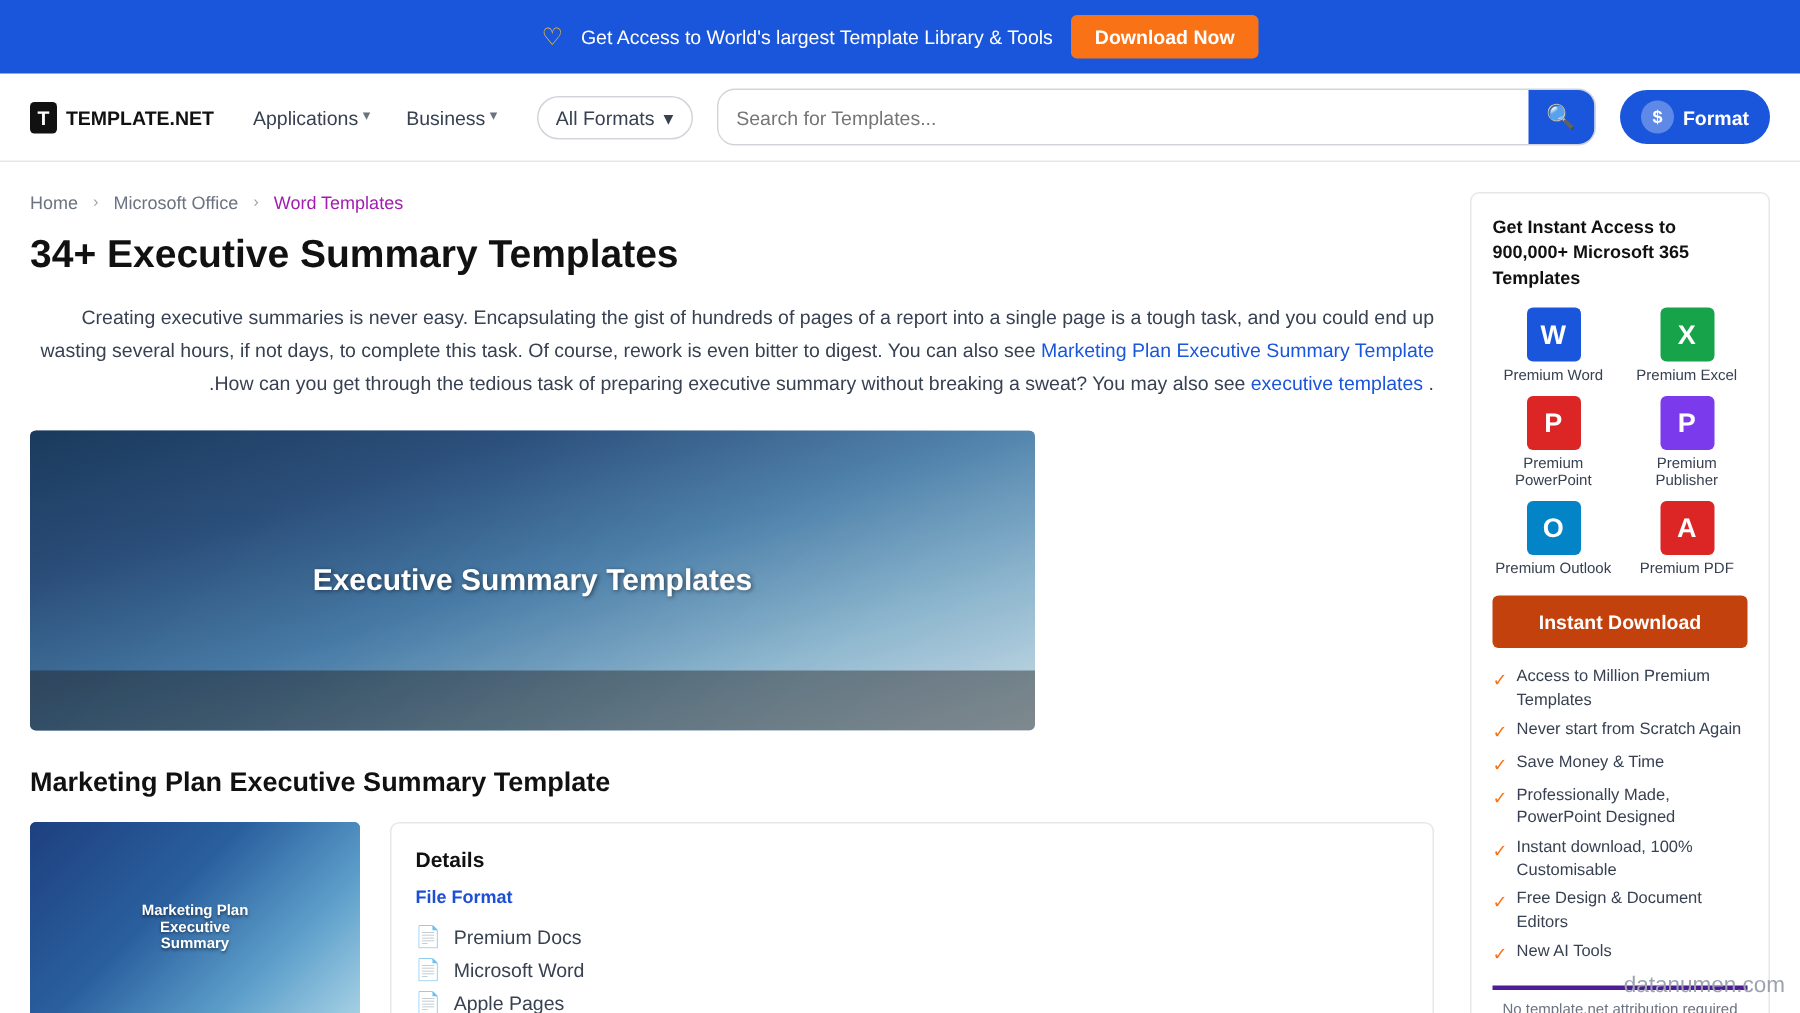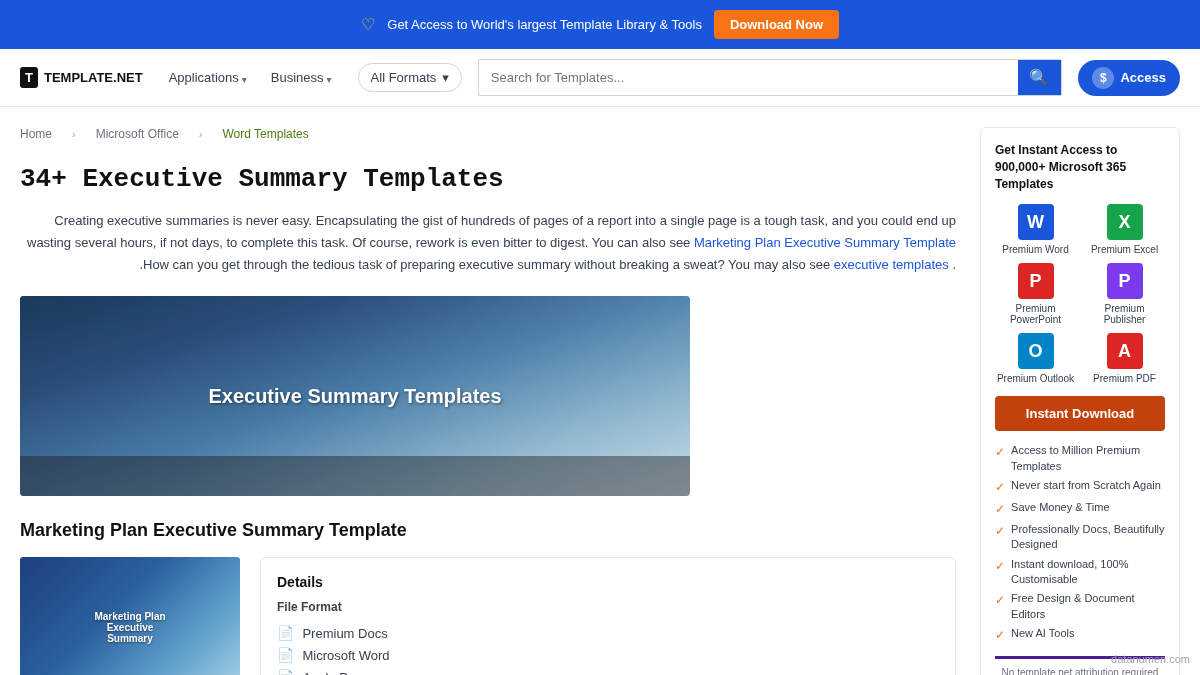--- a/index.html
+++ b/index.html
@@ -58,21 +58,21 @@
     }
     .logo-text { font-size: 13px; color: #111; font-weight: bold; }
     .nav-items {
       display: flex;
       align-items: center;
       gap: 4px;
       flex-shrink: 0;
     }
     .nav-item {
       display: flex;
-      align-items: flex-end;
+      align-items: flex-start;
       gap: 3px;
       padding: 6px 10px;
       cursor: pointer;
       font-size: 13px;
       color: #374151;
       border-radius: 4px;
     }
     .nav-arrow { font-size: 10px; color: #6b7280; }
     .format-dropdown {
       display: flex;
@@ -84,21 +84,21 @@
       cursor: pointer;
       font-size: 13px;
       color: #374151;
       flex-shrink: 0;
     }
     .search-bar {
       flex: 1;
       display: flex;
       align-items: center;
       border: 1px solid #d1d5db;
-      border-radius: 1px;
+      border-radius: 12px;
       overflow: hidden;
     }
     .search-bar input {
       flex: 1;
       border: none;
       outline: none;
       padding: 8px 12px;
       font-size: 13px;
       color: #6b7280;
     }
@@ -146,35 +146,34 @@
     
     .left-col {
       flex: 1;
       min-width: 0;
     }
 
     
     .breadcrumb {
       display: flex;
       align-items: center;
-      gap: 20px;
+      gap: 10px;
       font-size: 12px;
       color: #6b7280;
-      margin-bottom: 23px;
+      margin-bottom: 12px;
     }
     .breadcrumb a { color: #6b7280; text-decoration: none; }
     .breadcrumb-sep { color: #9ca3af; font-size: 11px; }
-    .breadcrumb .current { color: #4d7c0f; }
+    .breadcrumb .current { color: #a21caf; }
 
     .page-title {
       font-size: 26px;
       font-weight: bold;
       color: #111;
       margin-bottom: 16px;
-      font-family: Liberation Mono, monospace;
     }
 
     .description {
       font-size: 13px;
       line-height: 1.7;
       color: #374151;
       margin-bottom: 20px;
       text-align: right;
     }
     .description a { color: #1a56db; text-decoration: none; }
@@ -268,21 +267,21 @@
     }
     .details-title {
       font-size: 14px;
       font-weight: bold;
       color: #111;
       margin-bottom: 10px;
     }
     .file-format-label {
       font-size: 12px;
       font-weight: bold;
-      color: #404040;
+      color: #1d4ed8;
       margin-bottom: 8px;
     }
     .file-format-items {
       list-style: none;
       margin-bottom: 14px;
     }
     .file-format-items li {
       display: flex;
       align-items: center;
       gap: 8px;
@@ -379,21 +378,21 @@
       color: #6b7280;
       text-align: center;
       padding-top: 8px;
       border-top: 3px solid #4c1d95;
     }
 
     .watermark {
       position: fixed;
       bottom: 10px;
       right: 10px;
-      font-size: 11px;
+      font-size: 15px;
       color: #9ca3af;
     }
   </style>
 </head>
 <body>
 
 <div class="top-banner">
   <span class="banner-icon">♡</span>
   <span>Get Access to World's largest Template Library &amp; Tools</span>
   <button class="download-btn">Download Now</button>
@@ -421,21 +420,21 @@
     <span>▾</span>
   </div>
 
   <div class="search-bar">
     <input type="text" placeholder="Search for Templates..." style="">
     <button class="search-btn">🔍</button>
   </div>
 
   <button class="pricing-btn">
     <span class="pricing-icon-circle">$</span>
-    <span>Access</span>
+    <span>Format</span>
   </button>
 </header>
 
 <div class="main-content">
 
   <div class="left-col">
 
     <div class="breadcrumb">
       <a href="#">Home</a>
       <span class="breadcrumb-sep">›</span>
@@ -531,21 +530,21 @@
         <li>
           <span class="benefit-check">✓</span>
           <span>Never start from Scratch Again</span>
         </li>
         <li>
           <span class="benefit-check">✓</span>
           <span>Save Money &amp; Time</span>
         </li>
         <li>
           <span class="benefit-check">✓</span>
-          <span>Professionally Docs, Beautifully Designed</span>
+          <span>Professionally Made, PowerPoint Designed</span>
         </li>
         <li>
           <span class="benefit-check">✓</span>
           <span>Instant download, 100% Customisable</span>
         </li>
         <li>
           <span class="benefit-check">✓</span>
           <span>Free Design &amp; Document Editors</span>
         </li>
         <li>

